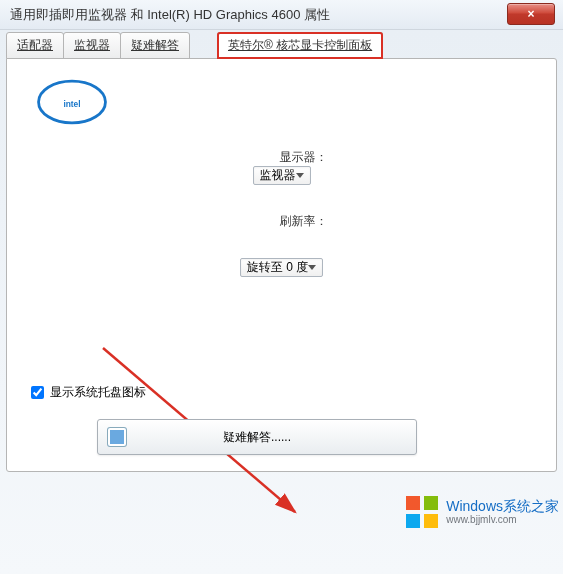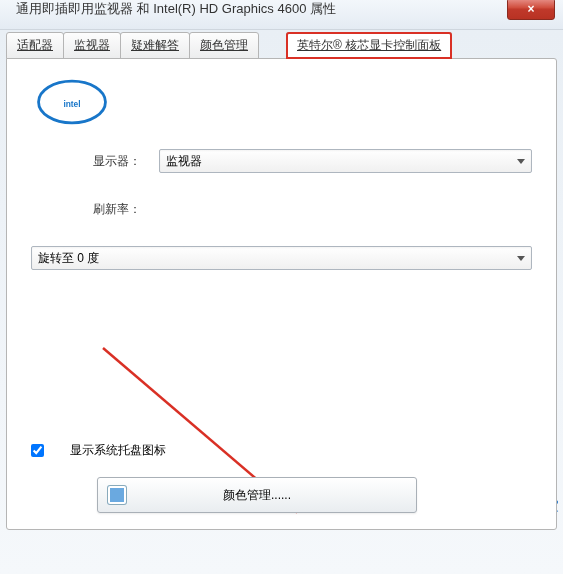--- a/index.html
+++ b/index.html
@@ -2,22 +2,22 @@
 <html><head>
   <meta charset="utf-8">
   <style>
     * { box-sizing: border-box; margin: 0; padding: 0; font-family: "Microsoft YaHei", "SimSun", sans-serif; font-size: 12px; }
     body { width: 563px; height: 574px; background: #fff; position: relative; overflow: hidden; }
 
     .titlebar {
       height: 30px;
       background: linear-gradient(to bottom, #f3f7fb 0%, #e4ebf3 100%);
       border-bottom: 1px solid #cfd6de;
-      display: flex; align-items: flex-start; justify-content: space-between;
-      padding-left: 16px;
+      display: flex; align-items: center; justify-content: space-between;
+      padding-left: 10px;
     }
     .titlebar .title { color: #333; font-size: 13px; }
     .close-btn {
       width: 48px; height: 22px;
       background: linear-gradient(to bottom, #e78f87 0%, #cf4b3b 45%, #c0392b 50%, #b83223 100%);
       border: 1px solid #8a2a1f; border-radius: 3px;
       display: flex; align-items: center; justify-content: center;
       color: #fff; font-weight: bold; font-size: 13px;
       margin-right: 8px; margin-top: -2px;
       box-shadow: inset 0 1px 0 rgba(255,255,255,0.3);
@@ -49,51 +49,51 @@
     }
     .tab.highlight-box {
       outline: 2px solid #d93025; outline-offset: -2px; margin-left: 28px;
     }
 
     .tab-panel {
       background: #fff;
       border: 1px solid #b5b5b5;
       border-radius: 0 3px 3px 3px;
       margin-top: -1px;
-      height: 472px;
+      height: 414px;
       position: relative;
     }
 
     .logo {
       width: 70px; height: 46px;
       position: absolute; top: 20px; left: 30px;
     }
 
     .form-area { position: absolute; top: 90px; left: 24px; right: 24px; }
-    .form-row { display: flex; align-items: center; margin-bottom: 28px; }
+    .form-row { display: flex; align-items: center; margin-bottom: 28px; flex-direction: column; }
     .form-row label {
       width: 110px; text-align: right; margin-right: 18px; color: #333;
     }
     .select {
       flex: 1; height: 24px;
       background: linear-gradient(to bottom, #fff, #f0f0f0);
       border: 1px solid #aeb6bf;
       border-radius: 2px;
       display: flex; align-items: center; justify-content: space-between;
       padding: 0 6px; cursor: pointer;
       box-shadow: inset 0 1px 2px rgba(0,0,0,0.05);
     }
     .select .chev {
       width: 0; height: 0; border-left: 4px solid transparent;
       border-right: 4px solid transparent; border-top: 5px solid #555;
     }
 
     .checkbox-row {
       position: absolute; bottom: 70px; left: 24px;
-      display: flex; align-items: center; gap: 20px;
+      display: flex; align-items: center;
     }
     .checkbox-row input[type=checkbox]{ margin-right: 6px; }
 
     .big-button {
       position: absolute; bottom: 16px; left: 90px;
       width: 320px; height: 36px;
       background: linear-gradient(to bottom, #fff, #e9edf0);
       border: 1px solid #a9b0b7; border-radius: 3px;
       display: flex; align-items: center; justify-content: center;
       cursor: pointer;
@@ -132,21 +132,20 @@
   </div>
 </div>
 
 <div class="dialog-body">
 
   <div class="tabs">
     <div class="tabrow">
       <div class="tab"><span>适配器</span></div>
       <div class="tab"><span>监视器</span></div>
       <div class="tab"><span>疑难解答</span></div>
-      <div class="tab"><span>颜色管理</span></div>
       <div class="tab active highlight-box"><span>英特尔® 核芯显卡控制面板</span></div>
     </div>
 
     <div class="tab-panel">
 
       <svg class="logo" viewBox="0 0 100 66">
         <ellipse cx="50" cy="33" rx="48" ry="30" fill="none" stroke="#1876c9" stroke-width="4"></ellipse>
         <text x="50" y="40" text-anchor="middle" font-family="Arial" font-size="22" font-weight="bold" fill="#1876c9">intel</text>
       </svg>
 
@@ -183,21 +182,21 @@
         <line x1="4" y1="4" x2="196" y2="168" stroke="#d93025" stroke-width="2.5" marker-end="url(#ah)"></line>
       </svg>
 
       <div class="checkbox-row">
         <input type="checkbox" checked="" style="">
         <span>显示系统托盘图标</span>
       </div>
 
       <div class="big-button">
         <span class="bicon"></span>
-        <span>颜色管理......</span>
+        <span>疑难解答......</span>
       </div>
 
     </div>
   </div>
 
   <div class="watermark">
     <svg class="wlogo" viewBox="0 0 36 36">
       <rect x="2" y="2" width="14" height="14" fill="#f25022"></rect>
       <rect x="20" y="2" width="14" height="14" fill="#7fba00"></rect>
       <rect x="2" y="20" width="14" height="14" fill="#00a4ef"></rect>

